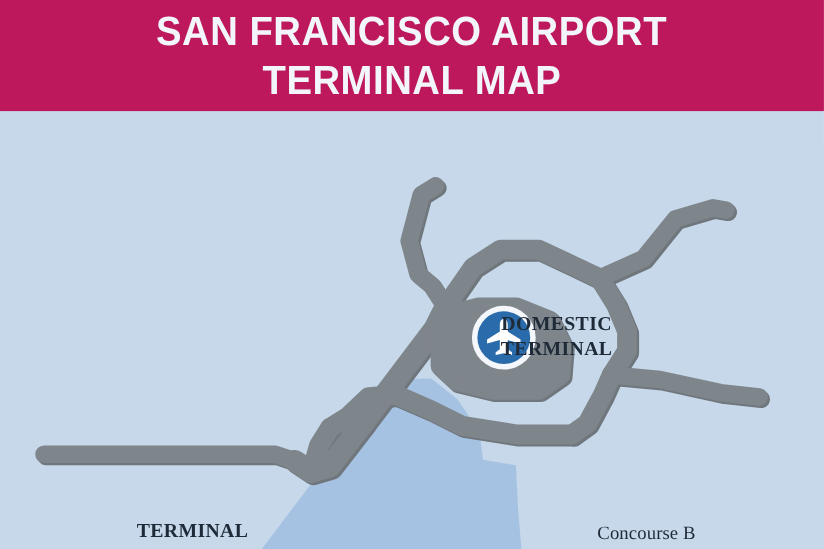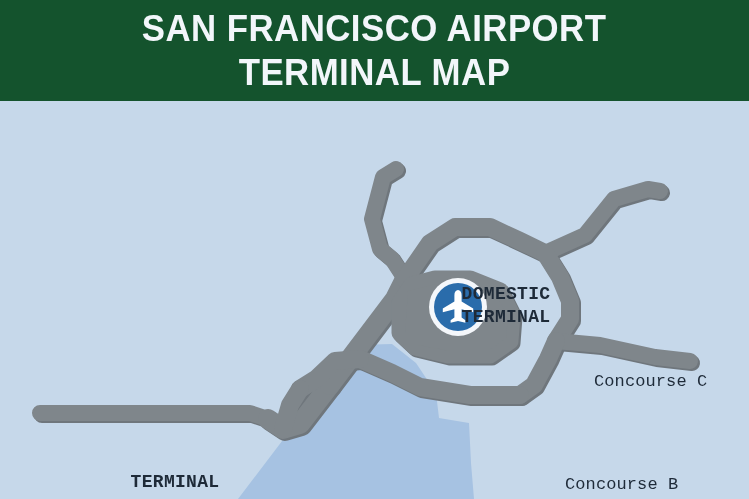--- a/index.html
+++ b/index.html
@@ -16,21 +16,21 @@
     font-family: "Liberation Sans", sans-serif;
     background: #c6d8ea;
   }
   
   #header {
     position: absolute;
     left: 0;
     top: 0;
     width: 749px;
     height: 101px;
-    background: #14532d;
+    background: #be185d;
     box-sizing: border-box;
     display: flex;
     flex-direction: column;
     align-items: center;
     justify-content: center;
   }
   #header .title-line {
     color: #f2f6fa;
     font-family: "Liberation Sans", sans-serif;
     font-weight: bold;
@@ -54,42 +54,42 @@
   #map-svg {
     position: absolute;
     left: 0;
     top: 0;
     display: block;
   }
   
   .map-label {
     position: absolute;
     color: #1e2a38;
-    font-family: Liberation Mono, monospace;
+    font-family: Liberation Serif, serif;
     white-space: nowrap;
     pointer-events: none;
   }
   .label-terminal {
     font-weight: bold;
     font-size: 18px;
     line-height: 23px;
     text-align: center;
     letter-spacing: 0.3px;
   }
   .label-concourse {
     font-weight: normal;
     font-size: 17px;
     line-height: 21px;
     letter-spacing: 0.1px;
   }
   #lbl-domestic  { left: 431px; top: 150px; width: 150px; }
   #lbl-intl      { left: 72px;  top: 338px; width: 206px; }
   #lbl-conc-left { left: 275px; top: 248px; }
   #lbl-conc-c    { left: 594px; top: 238px; }
-  #lbl-conc-b    { left: 565px; top: 341px; }
+  #lbl-conc-b    { left: 543px; top: 341px; }
 </style>
 </head>
 <body>
 
 <div id="page">
 
   <div id="header">
     <div class="title-line">SAN FRANCISCO AIRPORT</div>
     <div class="title-line">TERMINAL MAP</div>
   </div>
@@ -184,18 +184,17 @@
     <div class="map-label label-terminal" id="lbl-domestic">
       <div>DOMESTIC</div>
       <div>TERMINAL</div>
     </div>
 
     <div class="map-label label-terminal" id="lbl-intl">
       <div>TERMINAL</div>
     </div>
 
 
-    <div class="map-label label-concourse" id="lbl-conc-c">Concourse C</div>
 
     <div class="map-label label-concourse" id="lbl-conc-b">Concourse B</div>
 
   </div>
 </div>
 
 </body></html>

